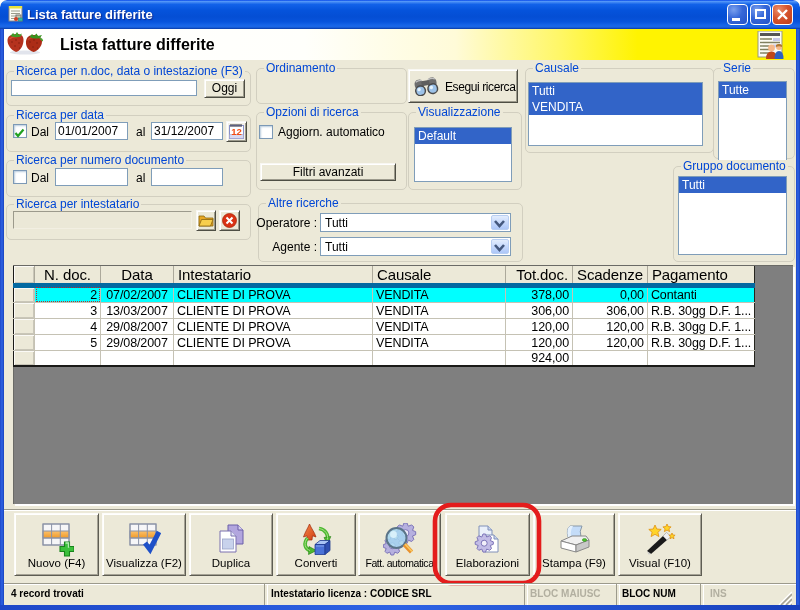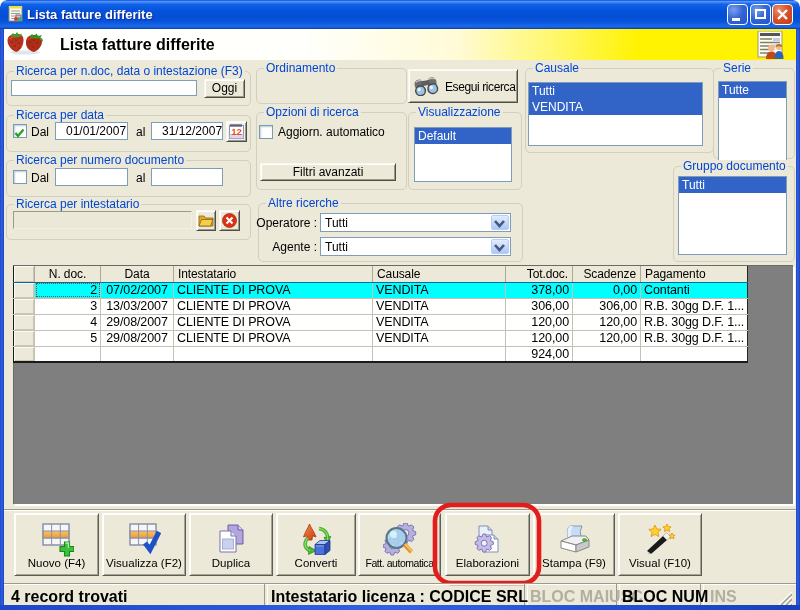--- a/index.html
+++ b/index.html
@@ -10,21 +10,21 @@
 .wb{background:linear-gradient(90deg,#1E47C8,#2E63E4,#1740BC)}
 
 #hdr{left:4px;top:29px;width:792px;height:31px;
 background:linear-gradient(90deg,#FFFFFF 0%,#FFFFFB 38%,#FFFBD8 57%,#FFF768 70%,#FFF301 80%,#FFF301 100%)}
 #hdr .t{position:absolute;left:56px;top:7px;font-size:16px;font-weight:bold;color:#000}
 
 .gb{position:absolute;border:1px solid #D2CFC0;border-radius:5px}
 .gb>i{position:absolute;top:-7px;left:7px;font-style:normal;background:#ECE9D8;color:#0046D5;font-size:12px;line-height:13px;padding:0 2px;white-space:nowrap}
 .txt{position:absolute;font-size:12px;color:#000;white-space:nowrap}
 
-.inp{position:absolute;background:#fff;border:1px solid #7F9DB9;font-size:12px;font-family:"Liberation Sans",sans-serif;padding:1px 10px;box-sizing:border-box}
+.inp{position:absolute;background:#fff;border:1px solid #7F9DB9;font-size:12px;font-family:"Liberation Sans",sans-serif;padding:1px 2px;box-sizing:border-box}
 .inpd{position:absolute;background:#EBE8D7;border:1px solid;border-color:#9C9A8C #F2EFE2 #F2EFE2 #9C9A8C;box-sizing:border-box}
 
 .b3{position:absolute;background:#ECE9D8;border:1px solid;border-color:#F8F7F2 #4E4E44 #4E4E44 #F8F7F2;box-shadow:inset 1px 1px 0 #FFFFFF,inset -1px -1px 0 #9C9A8C;box-sizing:border-box;font-size:12px;font-family:"Liberation Sans",sans-serif;color:#000;text-align:center}
 
 .cmb{position:absolute;background:#fff;border:1px solid #7F9DB9;box-sizing:border-box}
 .cmb>span{position:absolute;left:4px;top:2px;font-size:12px;color:#000;white-space:nowrap}
 .cmb>b{position:absolute;right:1px;top:1px;bottom:1px;width:16px;border-radius:2px;
 background:linear-gradient(180deg,#E3EDFD 0%,#C6D9FC 50%,#ADC7F8 100%);border:1px solid #B8CEF2}
 .cmb>b svg{position:absolute;left:2px;top:3px}
 
@@ -32,27 +32,27 @@
 .lst .it{height:16px;line-height:16px;font-size:12px;padding:0 3px;color:#000;white-space:nowrap}
 .lst .sel{background:#3264C8;color:#fff}
 
 .chk{position:absolute;width:14px;height:14px;background:#fff;border:1px solid #7C99B6;box-shadow:inset 1px 1px 2px #B9CCDE;box-sizing:border-box}
 
 .tbtn{position:absolute;top:513px;height:63px;background:#ECE9D8;border:1px solid;border-color:#FDFCF9 #5E5D53 #5E5D53 #FDFCF9;box-shadow:inset 1px 1px 0 #FFFFFF,inset -1px -1px 0 #A5A295;box-sizing:border-box;overflow:hidden}
 .tbtn .cap{position:absolute;left:0;right:0;top:43px;text-align:center;font-size:11.5px;color:#000;white-space:nowrap}
 .tbtn svg{position:absolute;left:50%;top:9px;transform:translateX(-50%)}
 
 .sdiv{position:absolute;top:584px;height:21px;width:2px;border-left:1px solid #9C9A8C;border-right:1px solid #FFFFFF}
-.stx{position:absolute;top:588px;font-size:16px;font-weight:bold;color:#000;white-space:nowrap}
+.stx{position:absolute;top:588px;font-size:10px;font-weight:bold;color:#000;white-space:nowrap}
 
 #grid{left:13px;top:265px;width:779px;height:238px;background:#7F7F7F;border-top:1px solid #6A6A66;border-left:1px solid #6A6A66;box-shadow:2px 2px 0 #FFFFFF}
 table{border-collapse:collapse;table-layout:fixed;position:absolute;left:13px;top:266px;border-left:1px solid #1A1A18;border-bottom:2px solid #1A1A18}
 td:last-child{border-right:1px solid #26261F!important}
 td{overflow:hidden;white-space:nowrap;font-size:12.5px;letter-spacing:-0.1px;padding:0 3px;box-sizing:border-box}
-tr.hd td{background:#ECE9D8;border-right:1px solid #ACA99B;border-bottom:1px solid #0369a1;font-size:12px;padding:0 4px}
+tr.hd td{background:#ECE9D8;border-right:1px solid #ACA99B;border-bottom:5px solid #0369a1;font-size:15px;padding:0 4px}
 td.rs{background:#ECE9D8;border-right:2px solid #1A1A18;border-bottom:1px solid #ACA99B;box-shadow:inset 1px 1px 0 #FBFAF6,inset -1px -1px 0 #C9C6B8}
 tr.dr td{background:#fff;border-right:1px solid #C5C2B4;border-bottom:1px solid #C5C2B4}
 tr.dr td.rs{background:#ECE9D8}
 tr.cy td{background:#00FFFF}
 tr.cy td.rs{background:#ECE9D8}
 .ar{text-align:right}.ac{text-align:center}
 </style></head><body>
 <div id="win">
   <div id="tbar" class="ab"></div>
   <div class="ab wb" style="left:0;top:29px;width:4px;height:581px"></div>

